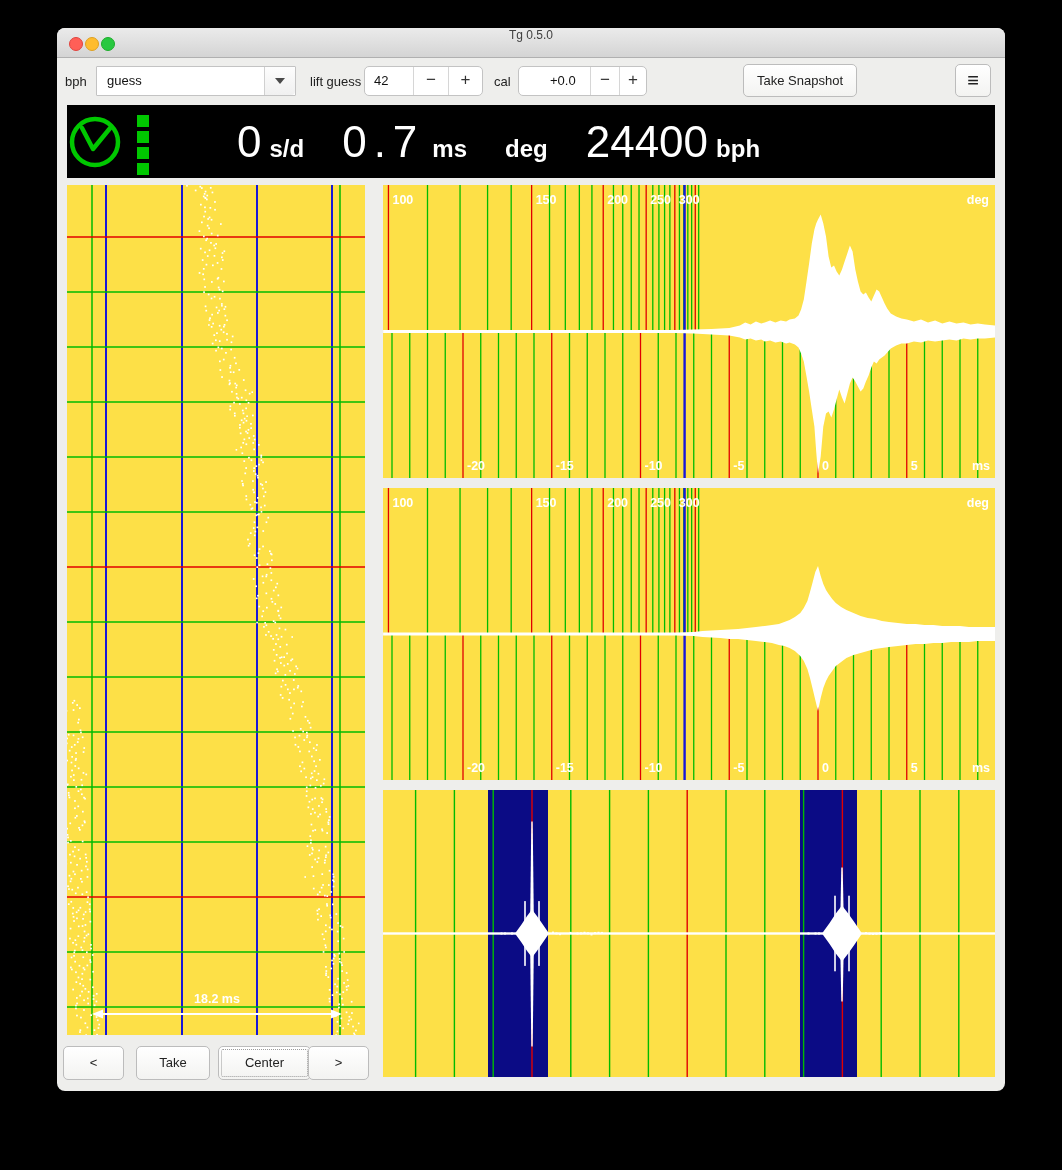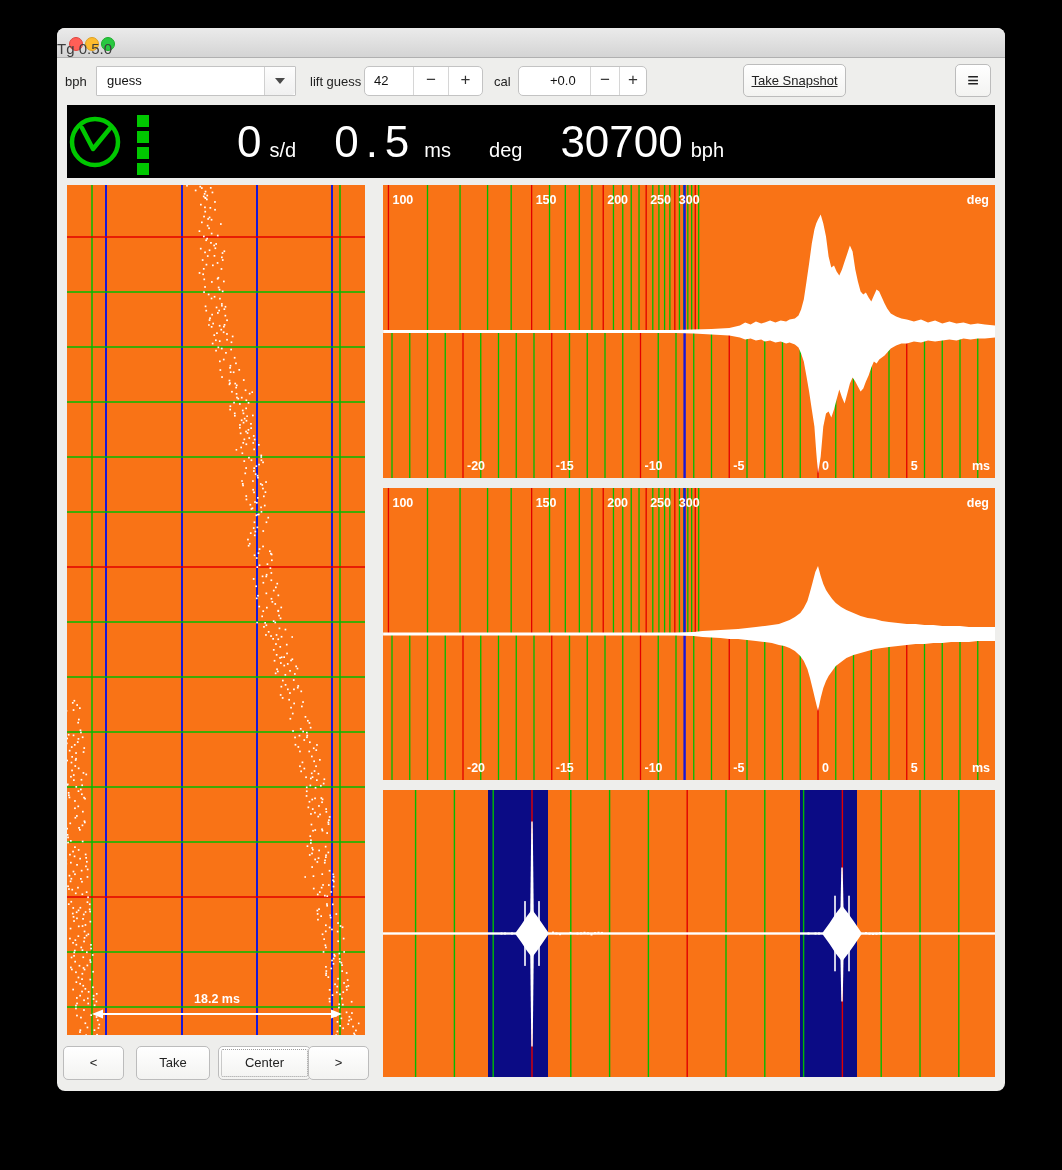--- a/index.html
+++ b/index.html
@@ -6,21 +6,21 @@
     font-family:"Liberation Sans","DejaVu Sans",sans-serif;-webkit-font-smoothing:antialiased;}
   .window{position:absolute;left:57px;top:28px;width:948px;height:1063px;background:#eeeeec;
     border-radius:8px;overflow:hidden;}
   
   .titlebar{position:absolute;left:0;top:0;width:100%;height:29px;
     background:linear-gradient(#ebebeb,#d4d4d4);border-bottom:1px solid #b0b0b0;}
   .tl{position:absolute;top:9px;width:12px;height:12px;border-radius:50%;}
   .tl.close{left:12px;background:#ff5f57;border:0.5px solid #e0443e;}
   .tl.min{left:28px;background:#febc2e;border:0.5px solid #dea123;}
   .tl.max{left:44px;background:#28c840;border:0.5px solid #1dad2b;}
-  .title{position:absolute;left:0;right:0;top:12px;font-size:15px;color:#3e3e3e;}
+  .title{position:absolute;left:0;right:0;top:0;text-align:center;font-size:12px;color:#3e3e3e;}
   
   .tb-label{position:absolute;font-size:13px;color:#222;top:46px;}
   .combo{position:absolute;left:39px;top:38px;width:200px;height:30px;background:#fff;
     border:1px solid #c3c3c3;border-radius:1px;box-sizing:border-box;}
   .combo .val{position:absolute;left:10px;top:6px;font-size:13px;color:#111;}
   .combo .arrowbox{position:absolute;right:0;top:0;width:30px;height:28px;border-left:1px solid #d0d0d0;
     background:linear-gradient(#fdfdfd,#f0f0f0);border-radius:0 4px 4px 0;}
   .combo .arrow{position:absolute;right:10px;top:11px;width:0;height:0;
     border-left:5px solid transparent;border-right:5px solid transparent;border-top:6px solid #4a4a4a;}
   .spin{position:absolute;top:38px;height:30px;background:#fff;border:1px solid #c3c3c3;
@@ -29,23 +29,23 @@
   .spin .seg{border-left:1px solid #d6d6d6;text-align:center;font-size:17px;color:#333;
     padding-top:3px;box-sizing:border-box;cursor:default;}
   .btn{position:absolute;background:linear-gradient(#ffffff,#f3f3f1);border:1px solid #bcbcbc;
     border-radius:5px;font-size:13px;color:#222;text-align:center;box-sizing:border-box;}
   
   .readout{position:absolute;left:10px;top:77px;width:928px;height:73px;background:#000;}
   .readnums{position:absolute;left:170px;top:0;height:73px;display:flex;align-items:baseline;gap:38px;color:#fff;}
   .pair{display:flex;align-items:baseline;gap:8px;}
   .bigval{font-size:44px;font-weight:500;line-height:73px;}
   .bigval.spaced{letter-spacing:7px;}
-  .unit{font-size:20px;font-weight:400;}
+  .unit{font-size:24px;font-weight:700;}
   
-  .panel{position:absolute;background:#f97316;}
+  .panel{position:absolute;background:#fde047;}
   .navbtn{top:1018px;height:34px;padding-top:8px;}
   .navbtn.focus{outline:1.5px dotted #9a9a9a;outline-offset:-4px;}
   svg{display:block;}
 </style>
 </head>
 <body>
 
 <div class="window">
 
   <div class="titlebar">
@@ -67,48 +67,48 @@
     <div class="field" style="width:48px;">42</div>
     <div class="seg" style="width:35px;">−</div>
     <div class="seg" style="width:34px;">+</div>
   </div>
   <span class="tb-label" style="left:437px;">cal</span>
   <div class="spin" style="left:461px;width:129px;">
     <div class="field" style="width:58px;margin-left:22px;">+0.0</div>
     <div class="seg" style="width:36px;">−</div>
     <div class="seg" style="width:33px;">+</div>
   </div>
-  <div class="btn" style="left:686px;top:36px;width:103px;height:33px;padding-top:8px;text-decoration:underline;">Take Snapshot</div>
+  <div class="btn" style="left:686px;top:36px;width:114px;height:33px;padding-top:8px;">Take Snapshot</div>
   <div class="btn" style="left:898px;top:36px;width:36px;height:33px;padding-top:4px;font-size:20px;font-weight:700;"><span>≡</span></div>
 
   <div class="readout">
     <svg width="130" height="73">
       <circle cx="28" cy="37" r="23" fill="none" stroke="#00c800" stroke-width="4.5"></circle>
       <polyline points="15,23 26,44 44,22" fill="none" stroke="#00c800" stroke-width="4.5" stroke-linecap="round" stroke-linejoin="round"></polyline>
       <g>
         <rect x="70" y="10" width="12" height="12" fill="#00c800"></rect>
         <rect x="70" y="26" width="12" height="12" fill="#00c800"></rect>
         <rect x="70" y="42" width="12" height="12" fill="#00c800"></rect>
         <rect x="70" y="58" width="12" height="12" fill="#00c800"></rect>
       </g>
     </svg>
     <div class="readnums">
       <div class="pair">
         <span class="bigval">0</span>
         <span class="unit">s/d</span>
       </div>
       <div class="pair">
-        <span class="bigval spaced">0.5</span>
+        <span class="bigval spaced">0.7</span>
         <span class="unit">ms</span>
       </div>
       <div class="pair">
         <span class="unit">deg</span>
       </div>
       <div class="pair">
-        <span class="bigval">30700</span>
+        <span class="bigval">24400</span>
         <span class="unit">bph</span>
       </div>
     </div>
   </div>
 
   <div class="panel" style="left:10px;top:157px;">
     <svg id="strip" width="298" height="850">
         <line x1="39" y1="0" x2="39" y2="850" stroke="#1818d8" stroke-width="2"></line>
         <line x1="115" y1="0" x2="115" y2="850" stroke="#1818d8" stroke-width="2"></line>
         <line x1="190" y1="0" x2="190" y2="850" stroke="#1818d8" stroke-width="2"></line>

